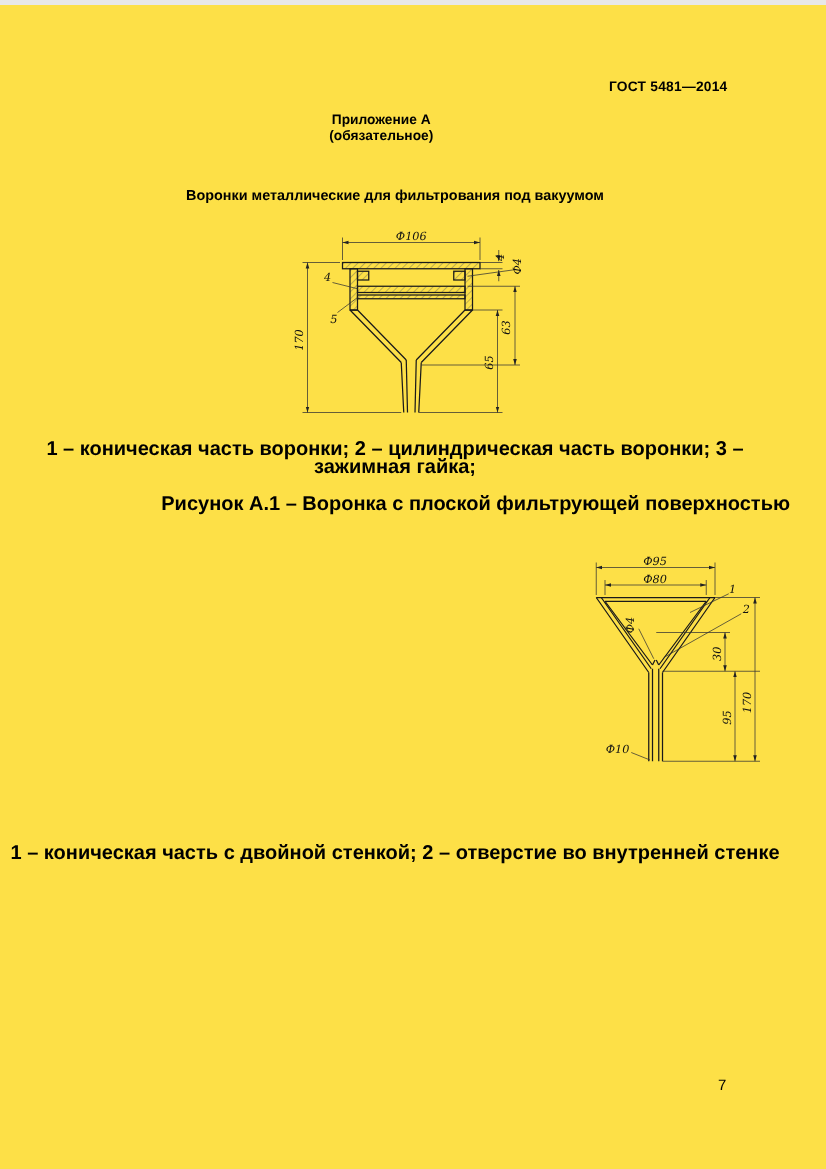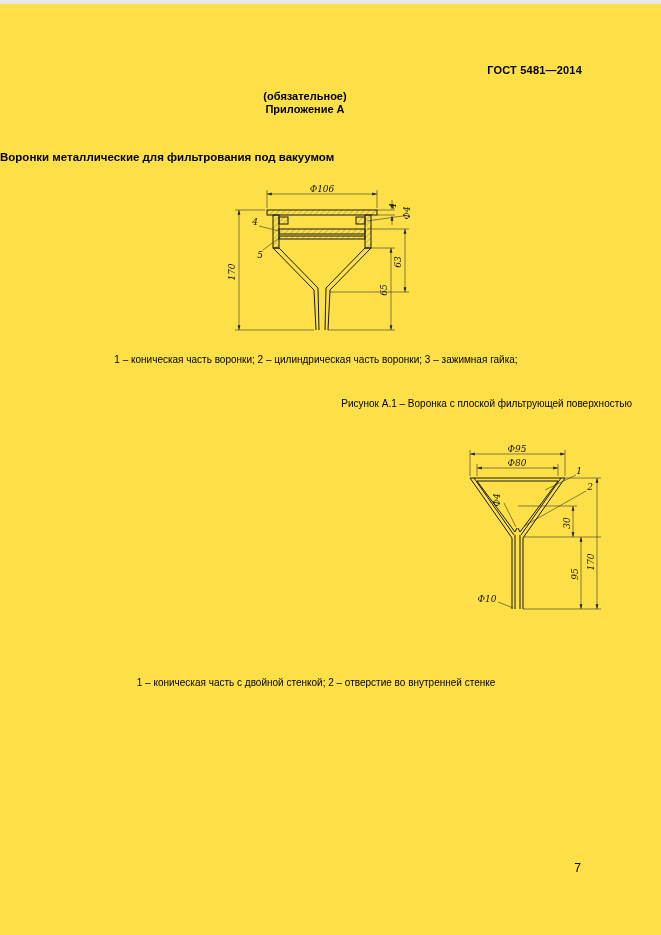--- a/index.html
+++ b/index.html
@@ -11,29 +11,29 @@
   }
   .gost-header {
     position:absolute; top:60px; right:79px;
     font-size:11px; font-weight:700; letter-spacing:.2px;
   }
   .annex {
     position:absolute; top:86px; left:0; width:610px; text-align:center;
     font-size:11px; font-weight:700; line-height:13px;
   }
   .doc-title {
-    position:absolute; top:147px; left:0; width:632px; text-align:left;
+    position:absolute; top:147px; left:0; width:632px; text-align:center;
     font-size:11.5px; font-weight:700;
   }
-  .fig-wrap { position:absolute; left:8px; width:632px; text-align:center; }
+  .fig-wrap { position:absolute; left:15px; width:632px; text-align:center; }
   .fig1 { top:180px; }
   .fig2 { top:438px;text-align:right; }
   .caption {
     position:absolute; left:0; width:632px; text-align:center;
-    font-size:10px; line-height:14px;
+    font-size:16px; line-height:14px;font-weight:bold;
   }
   .cap1 { top:349px; }
   .figlabel1 { top:393px;text-align:right; }
   .cap2 { top:672px; }
   .figlabel2 { top:665px; }
   .page-number {
     position:absolute; top:857px; right:80px; font-size:12px;
   }
   svg { display:inline-block; vertical-align:top; }
   .dimtxt {
@@ -42,22 +42,22 @@
   }
 </style>
 </head>
 <body>
 
 <div class="page">
 
   <div class="gost-header">ГОСТ 5481—2014</div>
 
   <div class="annex">
+    <div>Приложение А</div>
     <div>(обязательное)</div>
-    <div>Приложение А</div>
   </div>
 
   <div class="doc-title">Воронки металлические для фильтрования под вакуумом</div>
 
   <div class="fig-wrap fig1">
     <svg width="230" height="158" viewBox="0 0 230 158">
       <defs>
         <marker id="ar1" markerWidth="10" markerHeight="8" refX="8" refY="3" orient="auto-start-reverse">
           <path d="M0,0.6 L8,3 L0,5.4 Z" fill="#222"></path>
         </marker>

